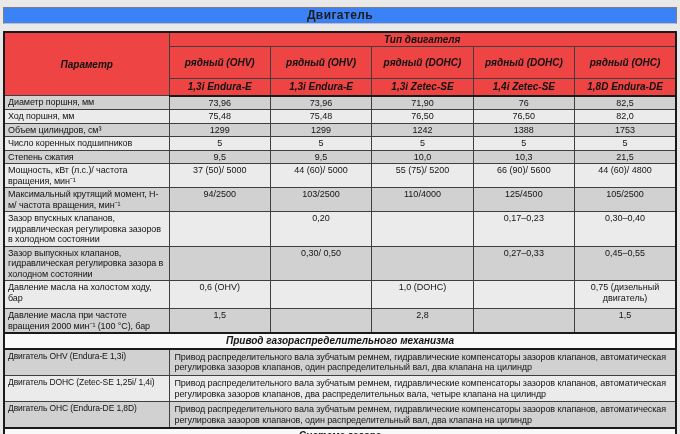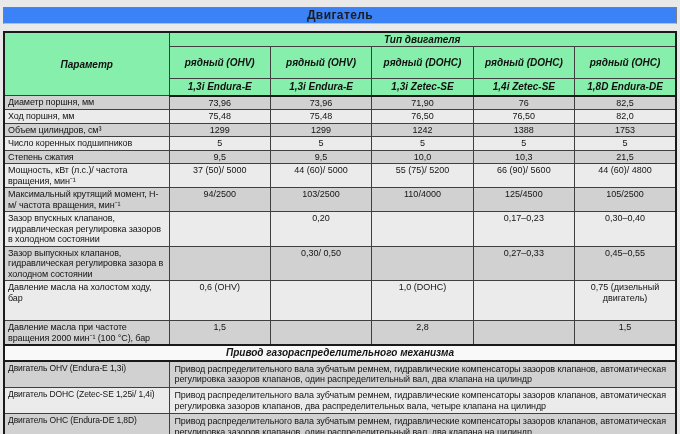--- a/index.html
+++ b/index.html
@@ -26,21 +26,21 @@
     width: 674px;
     margin: 0 3px;
     border-collapse: collapse;
     table-layout: fixed;
     border: 2px solid #1a1a1a;
     background: #f7f7f7;
   }
   col.c-param { width: 165px; }
   th, td { border: 1px solid #3f3f3f; overflow: hidden; }
   thead th {
-    background: #86efac;
+    background: #ef4444;
     font-weight: bold; font-style: italic;
     font-size: 10px; color: #111;
     text-align: center; padding: 1px 2px;
   }
   thead tr.hr1 { height: 13px; }
   thead tr.hr2 { height: 32px; }
   thead tr.hr3 { height: 17px; }
   thead tr.hr3 th { border-bottom: 2px solid #1a1a1a; }
   th.param-h { font-size: 10px; }
   tbody td {
@@ -49,21 +49,21 @@
     vertical-align: top;
     padding: 1px 3px;
   }
   td.param { text-align: left; letter-spacing: -0.1px; }
   td.val   { text-align: center; padding: 1px 2px; }
   tr.g td { background: #d1d1d1; }
   tr.l td { background: #ebebeb; }
   tr.rh-s  { height: 12px; }
   tr.rh-m  { height: 23px; padding-left: 32px; }
   tr.rh-xl { height: 22px; }
-  tr.rh-oil{ height: 40px; }
+  tr.rh-oil{ height: 28px; }
   tr.section-row { height: 13px; }
   tr.section-row td {
     background: #f9f9f9;
     font-weight: bold; font-style: italic;
     font-size: 10px; text-align: center;
     border-top: 2px solid #1a1a1a;
     border-bottom: 2px solid #1a1a1a;
     letter-spacing: 0;
     padding: 1px;
     vertical-align: middle;

